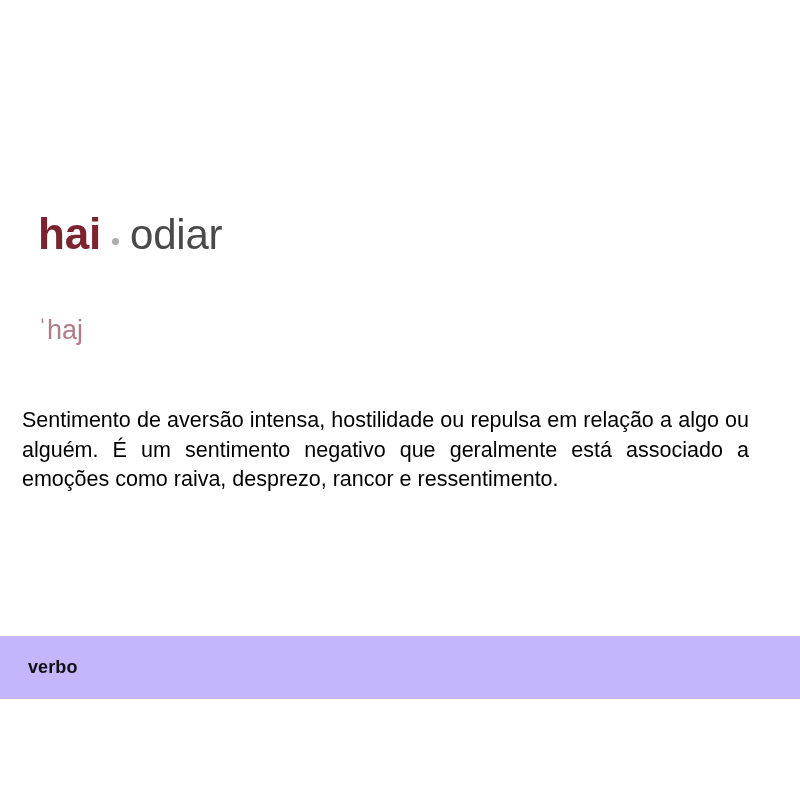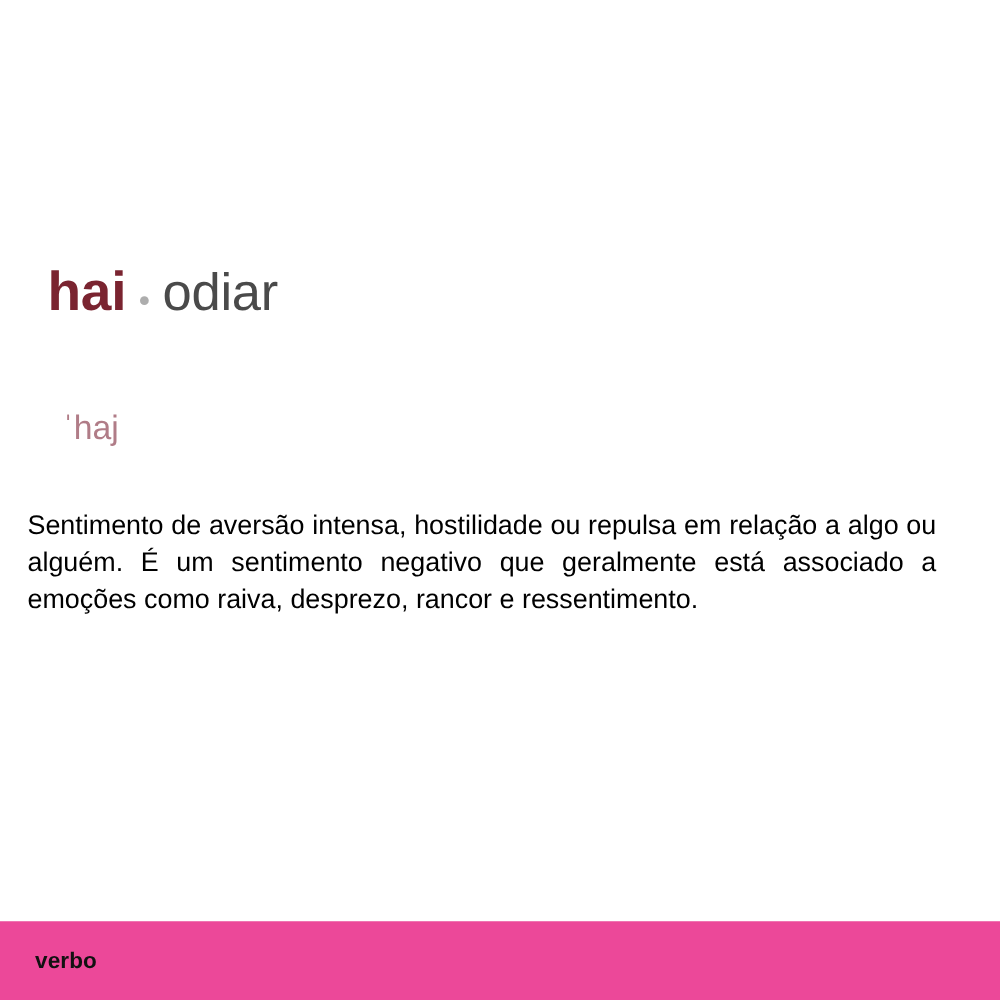--- a/index.html
+++ b/index.html
@@ -11,21 +11,21 @@
     width: 800px;
     height: 800px;
     background: #ffffff;
     font-family: "Liberation Sans", sans-serif;
     overflow: hidden;
   }
 
   .card {
     position: relative;
     width: 800px;
-    height: 800px;
+    height: 699px;
     background: #ffffff;
     box-sizing: border-box;
   }
 
   
   .content {
     position: absolute;
     left: 0;
     top: 0;
     right: 0;
@@ -59,21 +59,21 @@
   }
 
   .translation {
     font-size: 42px;
     font-weight: normal;
     color: #4A4A4A;
     letter-spacing: -0.2px;
   }
 
   .pronunciation {
-    margin: 12px;
+    margin: 0;
     padding: 0;
     font-size: 27px;
     font-weight: normal;
     color: #B07C87;
     line-height: 1.0;
     position: absolute;
     left: 38px;
     top: 317px;
   }
 
@@ -91,21 +91,21 @@
     text-justify: inter-word;
   }
 
   
   .footer {
     position: absolute;
     left: 0;
     right: 0;
     bottom: 0;
     height: 63px;
-    background: #ec4899;
+    background: #c4b5fd;
     display: flex;
     align-items: center;
     justify-content: space-between;
     padding: 0 28px 0 28px;
     box-sizing: border-box;
   }
 
   .footer-left,
   .footer-right {
     font-size: 18px;

